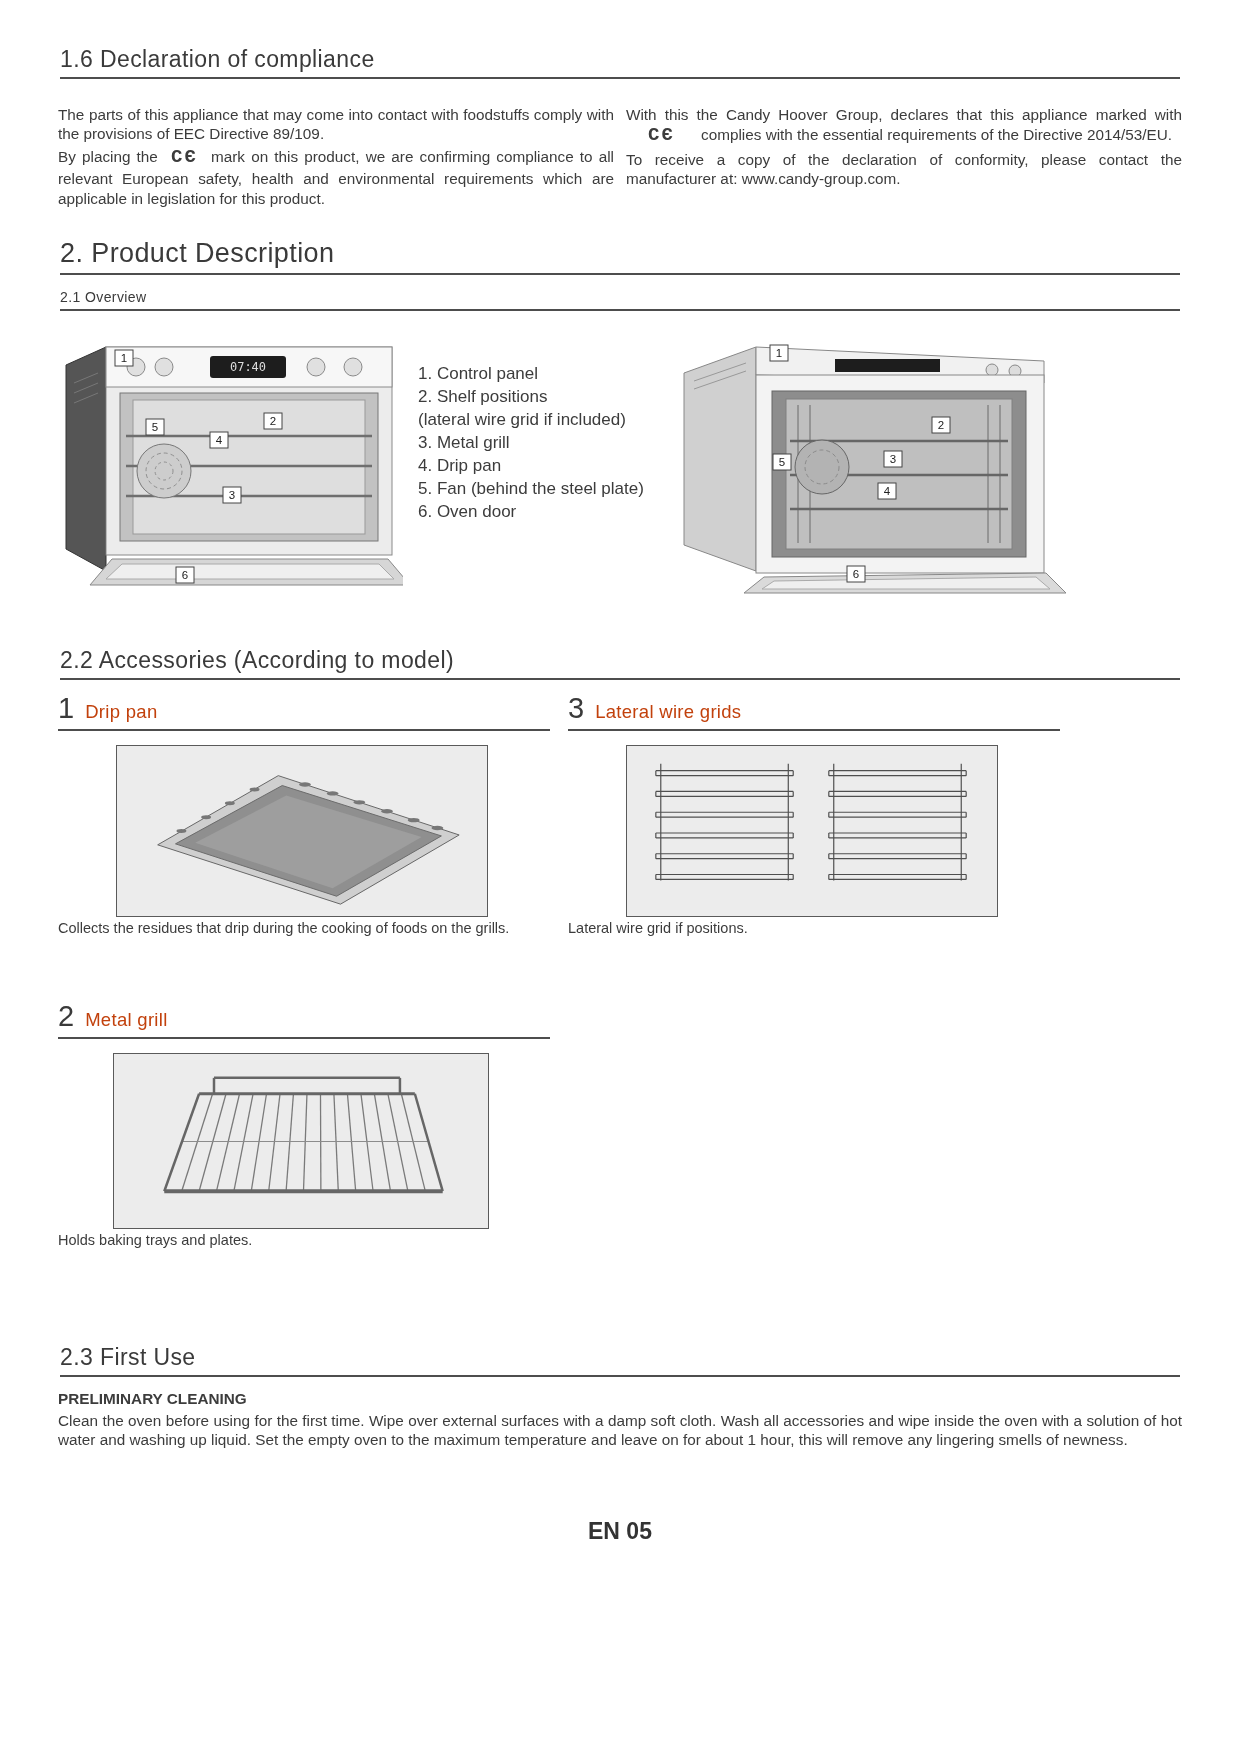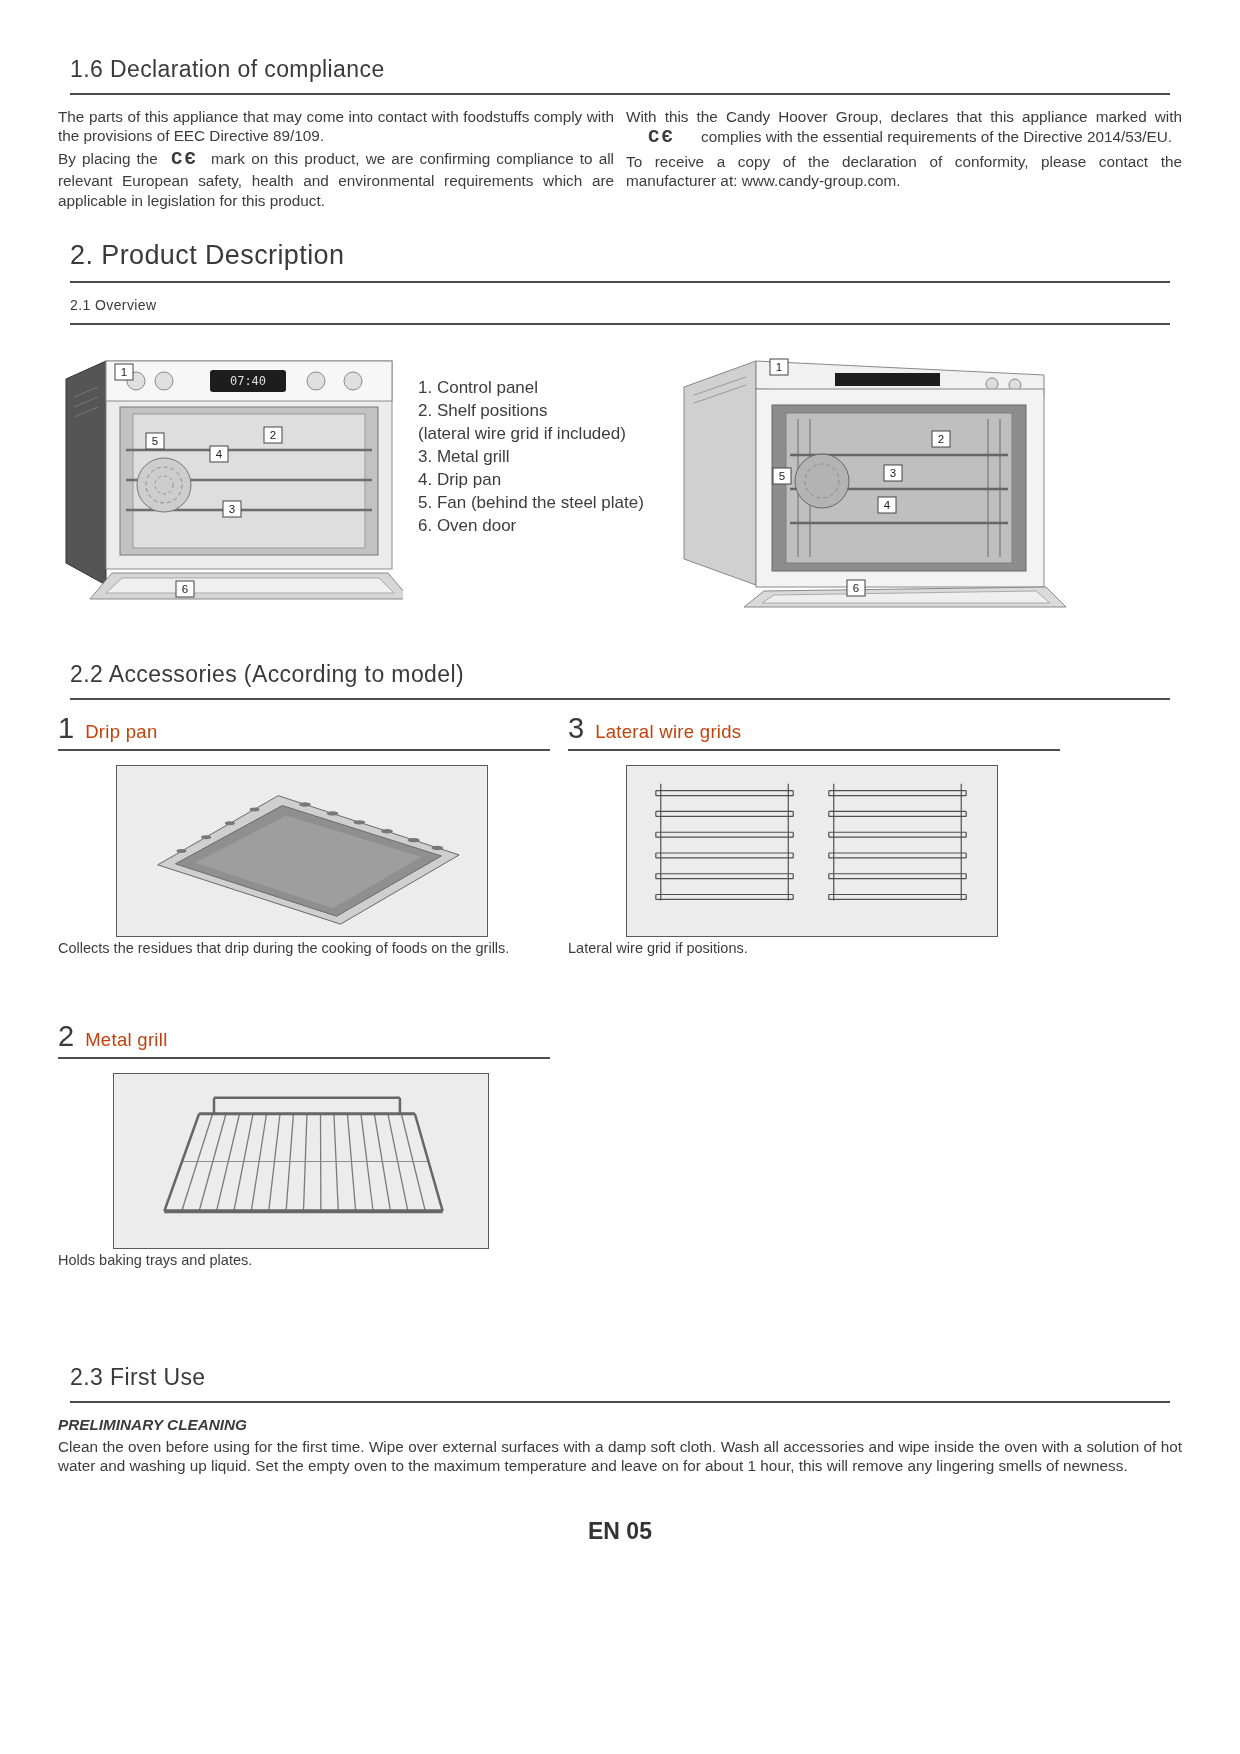--- a/index.html
+++ b/index.html
@@ -10,33 +10,33 @@
     position: relative;
     overflow: hidden;
     font-family: "Liberation Sans", sans-serif;
     color: #3c3c3c;
   }
   .content { padding: 44px 58px 0 58px; }
 
   
   .h-sec {
     font-size: 23px; font-weight: 400; letter-spacing: 0.4px;
-    color: #3a3a3a; margin: 12px;
-    border-bottom: 2px solid #4d4d4d; padding-bottom: 10px;
+    color: #3a3a3a; margin: 2px;
+    border-bottom: 2px solid #4d4d4d; padding-bottom: 4px;
   }
   .h-main { font-size: 27px; margin-top: 30px; }
   .h-sub  { font-size: 14px; margin-top: 14px; }
   .mt-40  { margin-top: 44px; }
   .mt-first { margin-top: 96px; }
 
   
   p { margin: 0; }
   .body-text { font-size: 15.3px; line-height: 1.26; text-align: justify; }
   .body-text p + p { margin-top: 2px; }
-  .two-col { display: flex; gap: 12px; margin-top: 9px; }
+  .two-col { display: flex; gap: 12px; margin-top: 26px; }
   .col { flex: 1; }
 
   .ce {
     font-family: Liberation Mono, monospace;
     font-weight: bold; font-size: 19px; letter-spacing: 2px;
     padding: 0 7px; white-space: nowrap;
   }
   .ce-wide { padding: 0 22px; }
 
   
@@ -58,21 +58,21 @@
   .img-box {
     width: 372px; height: 172px;
     background: #ececec; border: 1px solid #5a5a5a;
     margin: 14px 0 0 58px;
   }
   .caption { margin-top: 3px; font-size: 14.5px; white-space: nowrap; }
   .grill-block { margin-top: 64px; }
   .grill-box { width: 376px; height: 176px; margin-left: 55px; }
 
   
-  .first-use-head { font-weight: bold; font-size: 15.3px; margin-top: 13px; font-style: italic; }
+  .first-use-head { font-weight: bold; font-size: 15.3px; margin-top: 13px; }
   .first-use-body { margin-top: 3px; }
 
   .footer {
     position: absolute; top: 1518px; left: 0; width: 100%;
     text-align: center; font-weight: bold; font-size: 23px; color: #333;
   }
 
   svg text { font-family: "Liberation Sans", sans-serif; }
 </style>
 </head>

